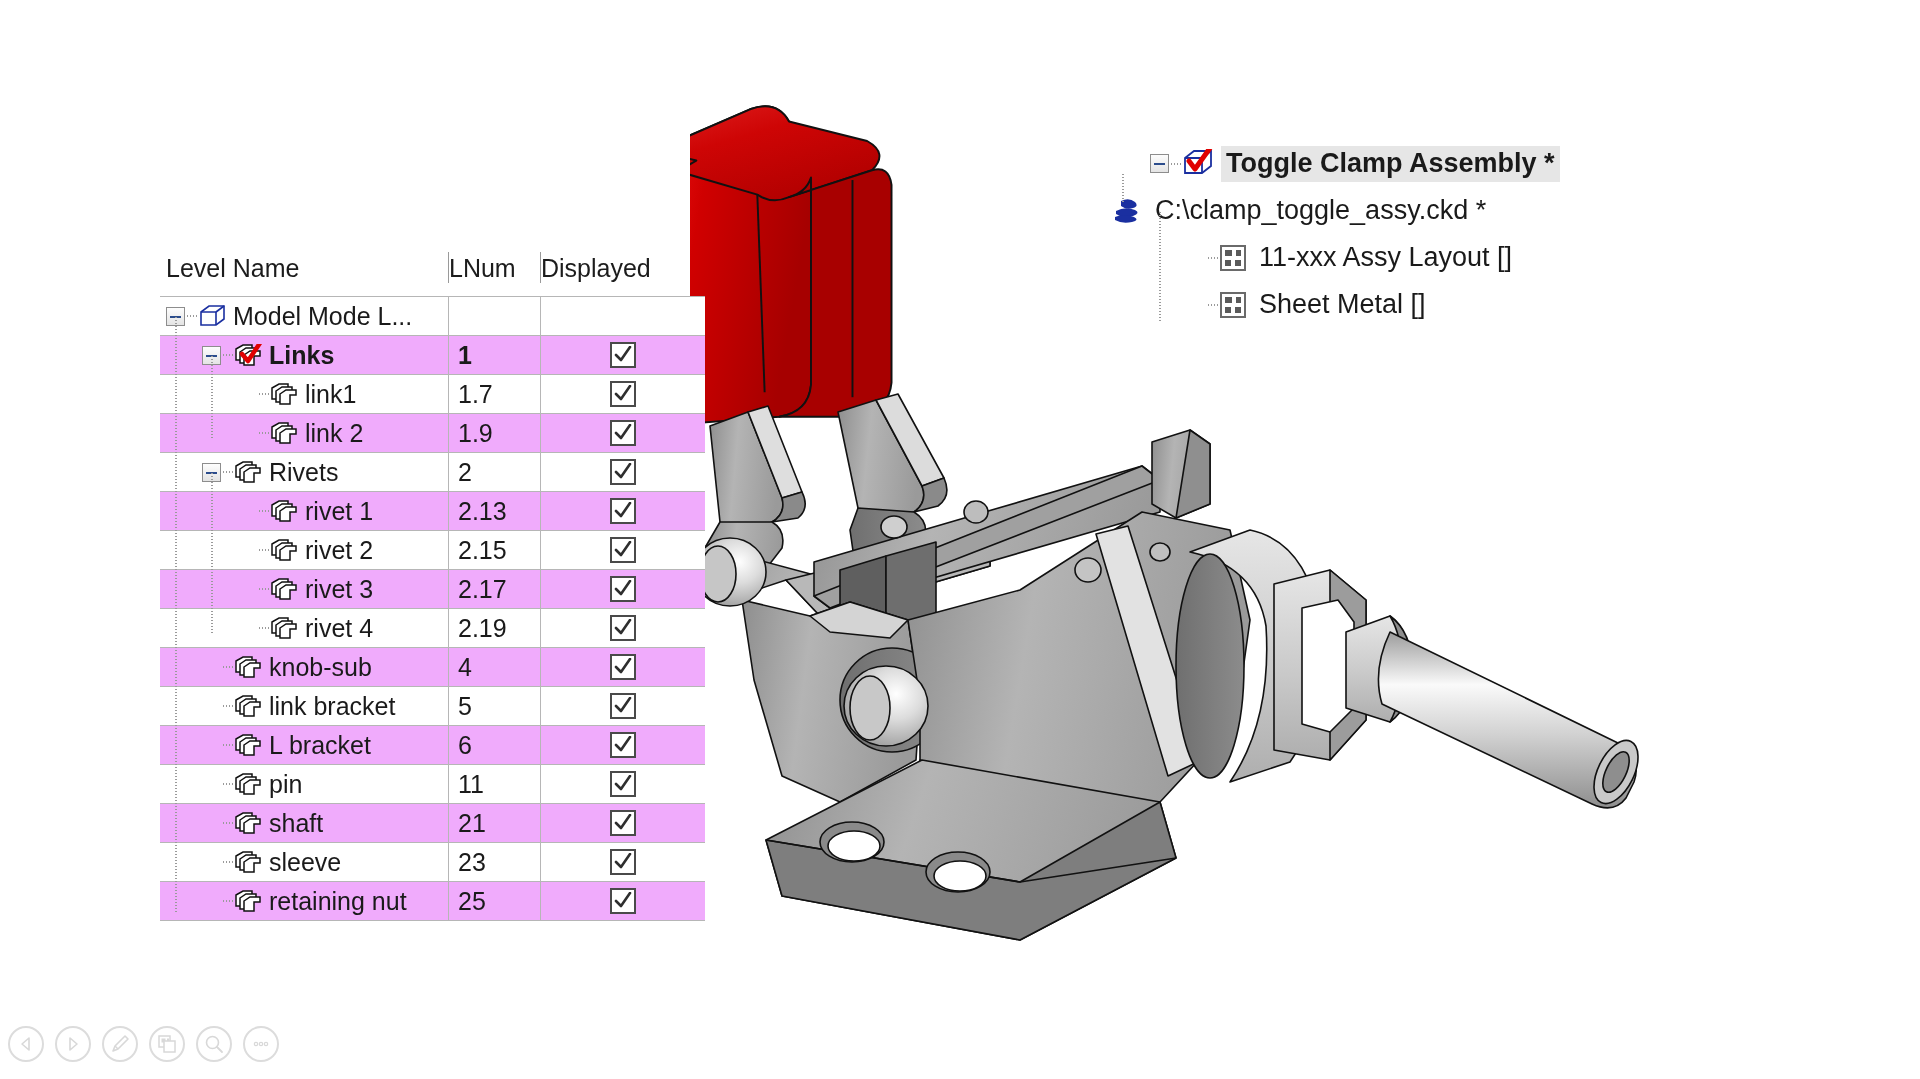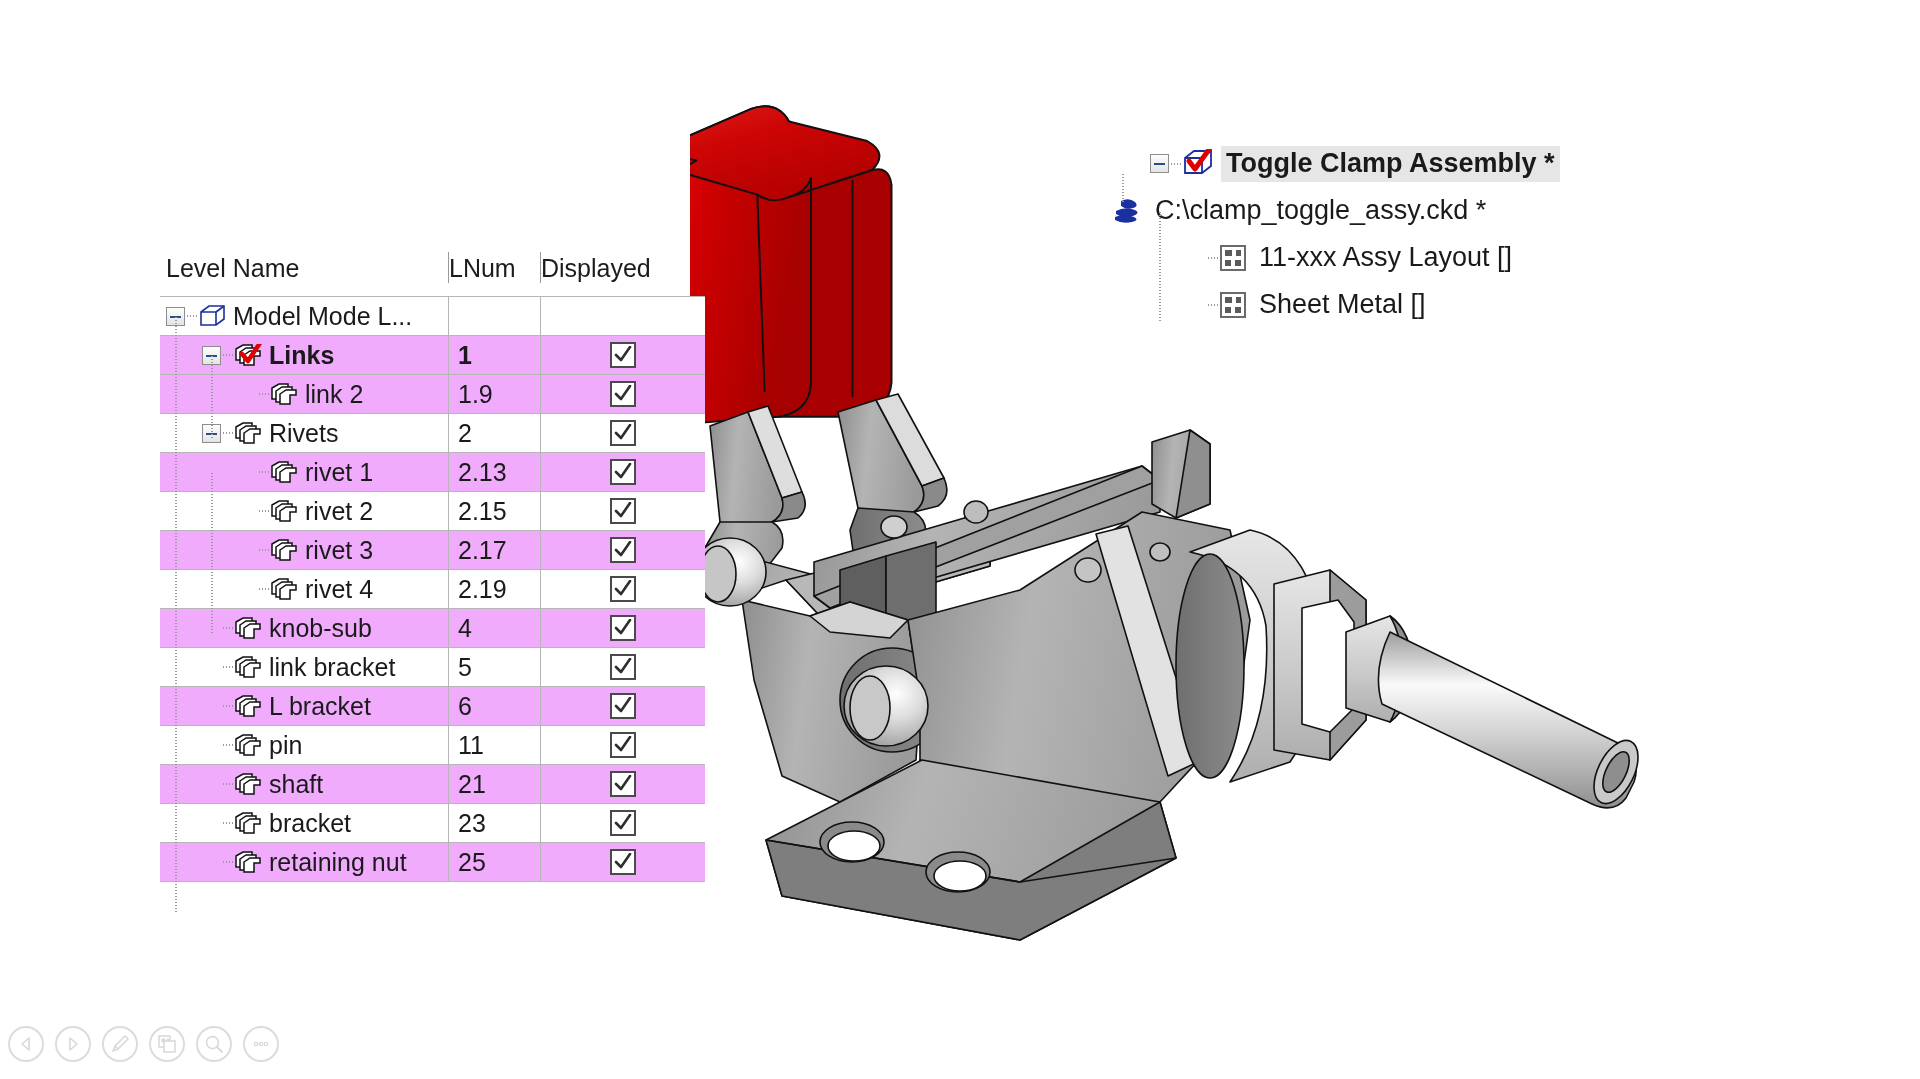--- a/index.html
+++ b/index.html
@@ -410,20 +410,41 @@
           </span>
           <span class="cell-num">1</span>
           <span class="cell-disp">
             <span class="checkbox">
               <svg width="18" height="18" viewBox="0 0 18 18">
                 <path d="M2 9 L7 14 L16 1" fill="none" stroke="#2E2E2E" stroke-width="2.6" stroke-linecap="round" stroke-linejoin="round"></path>
               </svg>
             </span>
           </span>
         </div>
+        <div class="lvl-row plain">
+          <span class="cell-name">
+            <span class="indent" style="width:78px"></span>
+            <span class="indent" style="width:21px"></span>
+            <span class="dotlead"></span>
+            <span class="ico" style="width:27px;height:23px"><svg width="27" height="23" viewBox="0 0 27 23">
+                <path d="M1 5 L8 1 L17 1 L17 6 L11 6 L11 16 L1 16 Z" fill="#fff" stroke="#111" stroke-width="1.5"></path>
+                <path d="M5 8 L11 4 L21 4 L21 9 L15 9 L15 19 L5 19 Z" fill="#fff" stroke="#111" stroke-width="1.5"></path>
+                <path d="M9 11 L15 7 L25 7 L25 12 L19 12 L19 21 L9 21 Z" fill="#fff" stroke="#111" stroke-width="1.5"></path>
+              </svg></span>
+            <span class="lbl">link1</span>
+          </span>
+          <span class="cell-num">1.7</span>
+          <span class="cell-disp">
+            <span class="checkbox">
+              <svg width="18" height="18" viewBox="0 0 18 18">
+                <path d="M2 9 L7 14 L16 1" fill="none" stroke="#2E2E2E" stroke-width="2.6" stroke-linecap="round" stroke-linejoin="round"></path>
+              </svg>
+            </span>
+          </span>
+        </div>
         <div class="lvl-row alt">
           <span class="cell-name">
             <span class="indent" style="width:78px"></span>
             <span class="indent" style="width:21px"></span>
             <span class="dotlead"></span>
             <span class="ico" style="width:27px;height:23px"><svg width="27" height="23" viewBox="0 0 27 23">
                 <path d="M1 5 L8 1 L17 1 L17 6 L11 6 L11 16 L1 16 Z" fill="#fff" stroke="#111" stroke-width="1.5"></path>
                 <path d="M5 8 L11 4 L21 4 L21 9 L15 9 L15 19 L5 19 Z" fill="#fff" stroke="#111" stroke-width="1.5"></path>
                 <path d="M9 11 L15 7 L25 7 L25 12 L19 12 L19 21 L9 21 Z" fill="#fff" stroke="#111" stroke-width="1.5"></path>
               </svg></span>
@@ -651,21 +672,21 @@
         <div class="lvl-row plain">
           <span class="cell-name">
             <span class="indent" style="width:42px"></span>
             <span class="indent" style="width:21px"></span>
             <span class="dotlead"></span>
             <span class="ico" style="width:27px;height:23px"><svg width="27" height="23" viewBox="0 0 27 23">
                 <path d="M1 5 L8 1 L17 1 L17 6 L11 6 L11 16 L1 16 Z" fill="#fff" stroke="#111" stroke-width="1.5"></path>
                 <path d="M5 8 L11 4 L21 4 L21 9 L15 9 L15 19 L5 19 Z" fill="#fff" stroke="#111" stroke-width="1.5"></path>
                 <path d="M9 11 L15 7 L25 7 L25 12 L19 12 L19 21 L9 21 Z" fill="#fff" stroke="#111" stroke-width="1.5"></path>
               </svg></span>
-            <span class="lbl">bracket</span>
+            <span class="lbl">sleeve</span>
           </span>
           <span class="cell-num">23</span>
           <span class="cell-disp">
             <span class="checkbox">
               <svg width="18" height="18" viewBox="0 0 18 18">
                 <path d="M2 9 L7 14 L16 1" fill="none" stroke="#2E2E2E" stroke-width="2.6" stroke-linecap="round" stroke-linejoin="round"></path>
               </svg>
             </span>
           </span>
         </div>

